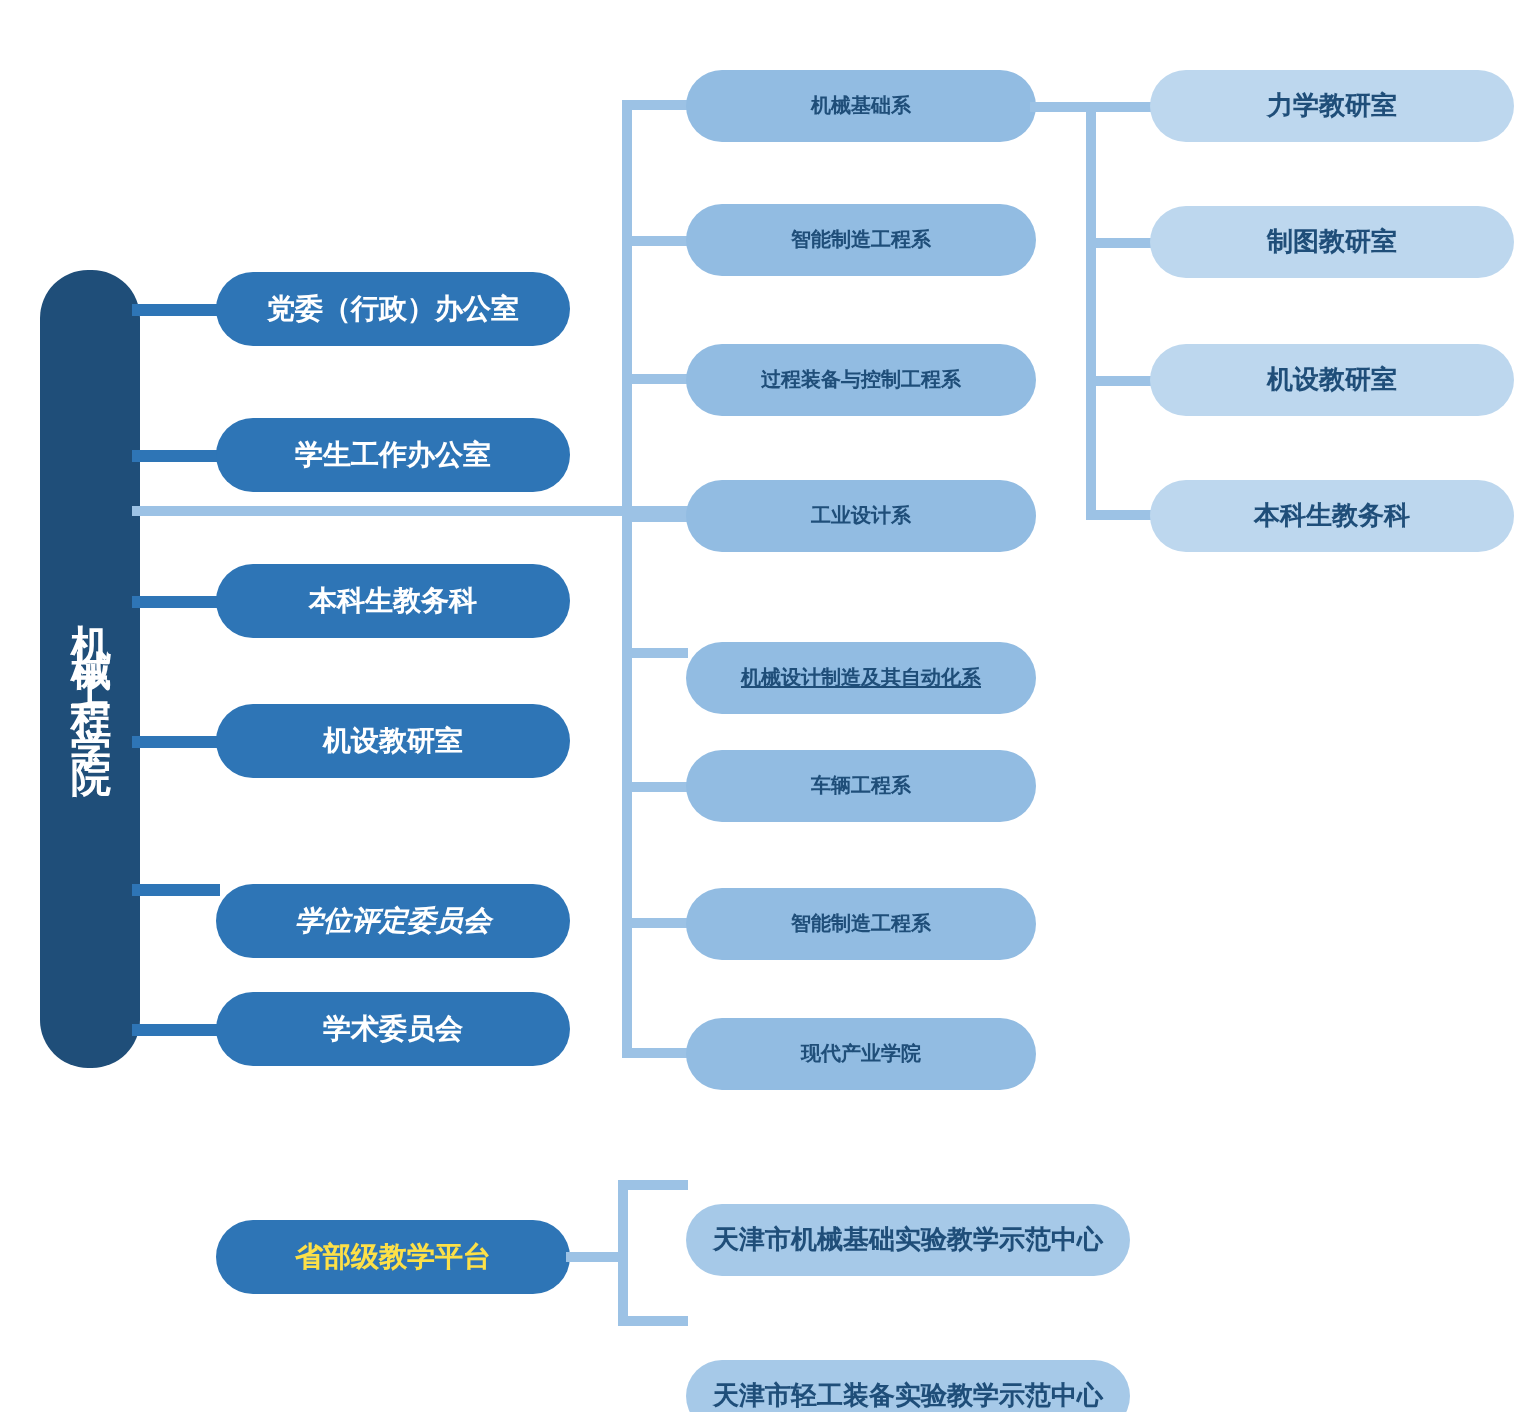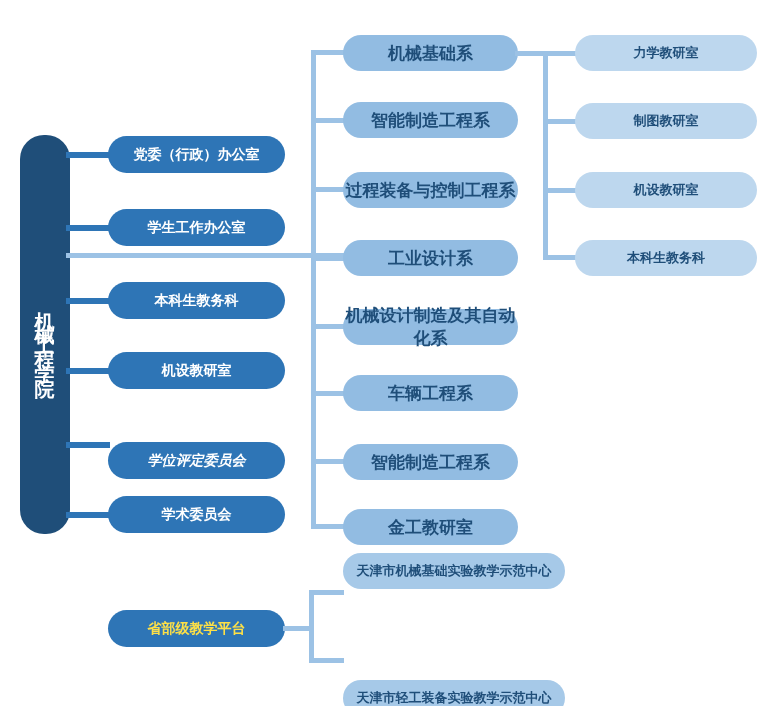--- a/index.html
+++ b/index.html
@@ -48,21 +48,21 @@
     width: 177px; height: 37px;
     background: #2E75B6;
     color: #ffffff;
     font-size: 14px;
   }
   .dept-pill {
     left: 343px;
     width: 175px; height: 36px;
     background: #92BCE2;
     color: #1F4E79;
-    font-size: 17px;
+    font-size: 10px;
   }
   .section-pill {
     left: 575px;
     width: 182px; height: 36px;
     background: #BDD7EE;
     color: #1F4E79;
     font-size: 13px;
   }
   .platform-pill {
     left: 108px; top: 610px;
@@ -118,39 +118,39 @@
   <div class="line" style="left:311px;top:256px;width:33px;height:5px;"></div>
   <div class="line" style="left:311px;top:324px;width:33px;height:5px;"></div>
   <div class="line" style="left:311px;top:391px;width:33px;height:5px;"></div>
   <div class="line" style="left:311px;top:459px;width:33px;height:5px;"></div>
   <div class="line" style="left:311px;top:524px;width:33px;height:5px;"></div>
 
   <div class="node pill dept-pill" style="top:35px;">机械基础系</div>
   <div class="node pill dept-pill" style="top:102px;">智能制造工程系</div>
   <div class="node pill dept-pill" style="top:172px;">过程装备与控制工程系</div>
   <div class="node pill dept-pill" style="top:240px;">工业设计系</div>
-  <div class="node pill dept-pill" style="top:309px;">机械设计制造及其自动化系</div>
+  <div class="node pill dept-pill" style="top:321px;text-decoration:underline;">机械设计制造及其自动化系</div>
   <div class="node pill dept-pill" style="top:375px;">车辆工程系</div>
   <div class="node pill dept-pill" style="top:444px;">智能制造工程系</div>
-  <div class="node pill dept-pill" style="top:509px;">金工教研室</div>
+  <div class="node pill dept-pill" style="top:509px;">现代产业学院</div>
 
   <div class="line" style="left:515px;top:51px;width:30px;height:5px;"></div>
   <div class="line" style="left:543px;top:51px;width:5px;height:209px;"></div>
   <div class="line" style="left:546px;top:51px;width:30px;height:5px;"></div>
   <div class="line" style="left:546px;top:119px;width:30px;height:5px;"></div>
   <div class="line" style="left:546px;top:188px;width:30px;height:5px;"></div>
   <div class="line" style="left:546px;top:255px;width:30px;height:5px;"></div>
 
   <div class="node pill section-pill" style="top:35px;">力学教研室</div>
   <div class="node pill section-pill" style="top:103px;">制图教研室</div>
   <div class="node pill section-pill" style="top:172px;">机设教研室</div>
   <div class="node pill section-pill" style="top:240px;">本科生教务科</div>
 
   <div class="node pill platform-pill">省部级教学平台</div>
   <div class="line" style="left:283px;top:626px;width:28px;height:5px;"></div>
   <div class="line" style="left:309px;top:590px;width:5px;height:73px;"></div>
   <div class="line" style="left:312px;top:590px;width:32px;height:5px;"></div>
   <div class="line" style="left:312px;top:658px;width:32px;height:5px;"></div>
 
-  <div class="node pill center-pill" style="top:553px;">天津市机械基础实验教学示范中心</div>
+  <div class="node pill center-pill" style="top:602px;">天津市机械基础实验教学示范中心</div>
   <div class="node pill center-pill" style="top:680px;">天津市轻工装备实验教学示范中心</div>
 
 </div>
 
 </body></html>

